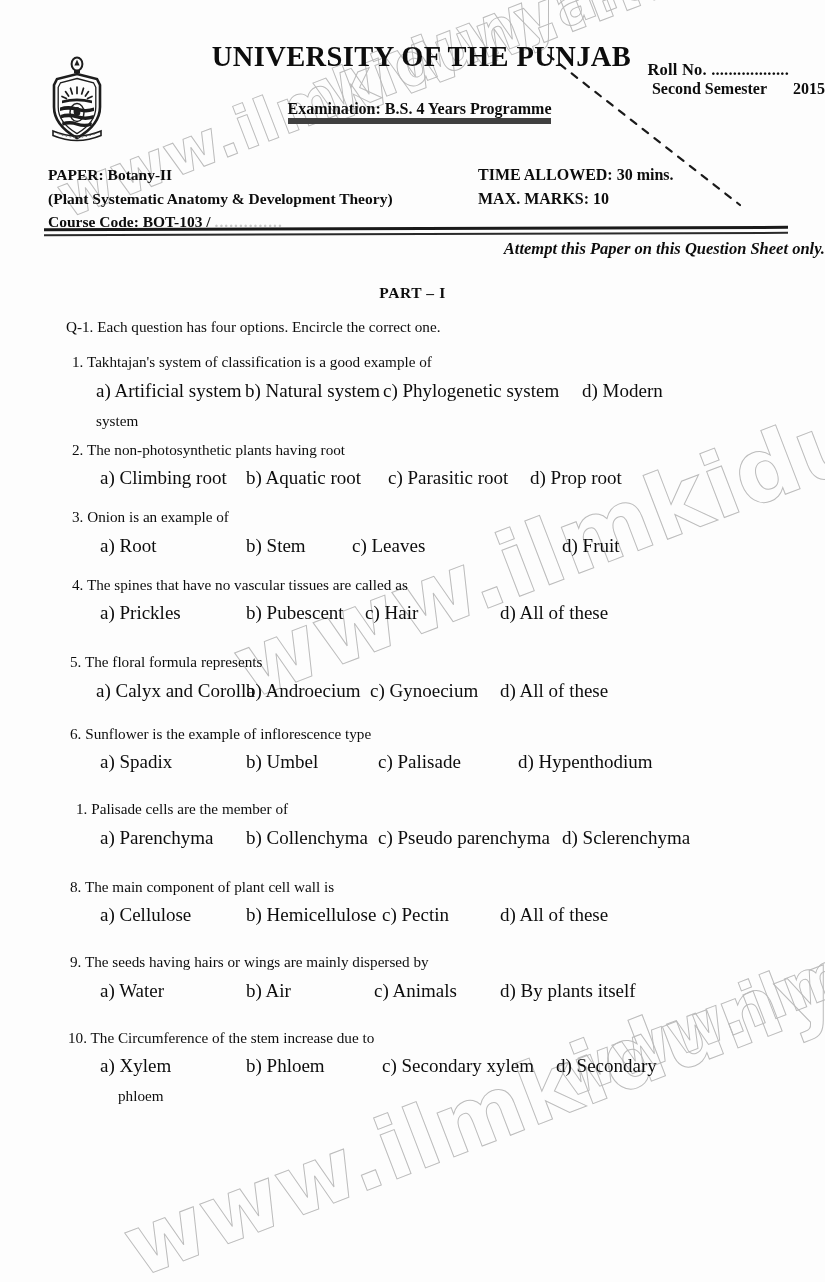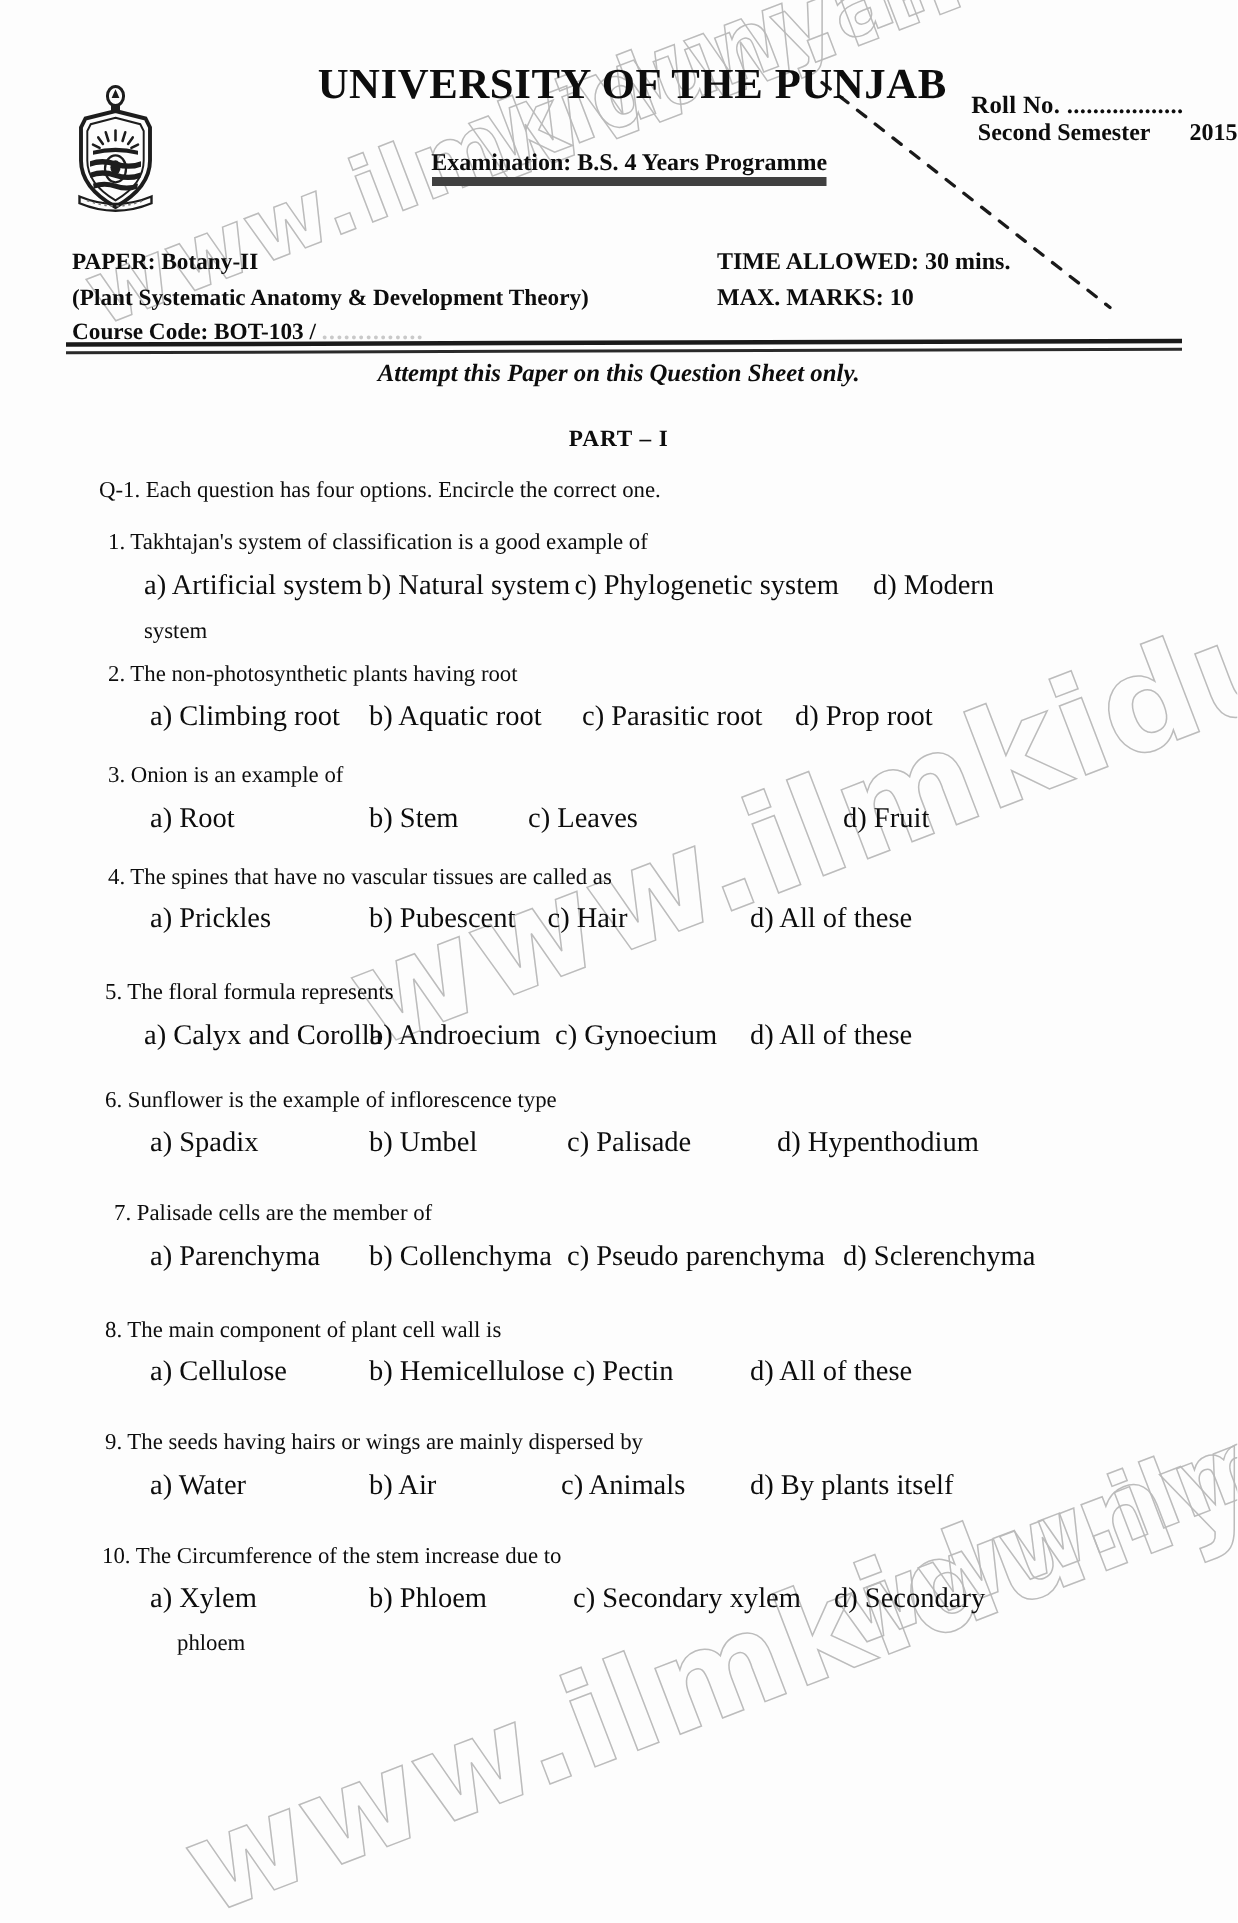--- a/index.html
+++ b/index.html
@@ -152,21 +152,21 @@
     background: #2a2a2a;
     margin-top: 2.5px;
     transform: rotate(-0.18deg);
   }
 
   .attempt {
     position: absolute;
     top: 239px;
     left: 0;
     width: 825px;
-    text-align: center;
+    text-align: right;
     font-family: "Liberation Serif", serif;
     font-style: italic;
     font-weight: 700;
     font-size: 16.5px;
     z-index: 10;
   }
 
   
   .part-title {
     position: absolute;
@@ -348,21 +348,21 @@
       <div class="q" style="margin-top: 14px;">
         <div class="q-text" style="margin-left: 70px;">6. Sunflower is the example of inflorescence type</div>
         <div class="opts">
           <div class="opt" style="left: 100px;">a) Spadix</div>
           <div class="opt" style="left: 246px;">b) Umbel</div>
           <div class="opt" style="left: 378px;">c) Palisade</div>
           <div class="opt" style="left: 518px;">d) Hypenthodium</div>
         </div>
       </div>
       <div class="q" style="margin-top: 18px;">
-        <div class="q-text" style="margin-left: 76px;">7. Palisade cells are the member of</div>
+        <div class="q-text" style="margin-left: 76px;">1. Palisade cells are the member of</div>
         <div class="opts">
           <div class="opt" style="left: 100px;">a) Parenchyma</div>
           <div class="opt" style="left: 246px;">b) Collenchyma</div>
           <div class="opt" style="left: 378px;">c) Pseudo parenchyma</div>
           <div class="opt" style="left: 562px;">d) Sclerenchyma</div>
         </div>
       </div>
       <div class="q" style="margin-top: 20px;">
         <div class="q-text" style="margin-left: 70px;">8. The main component of plant cell wall is</div>
         <div class="opts">

